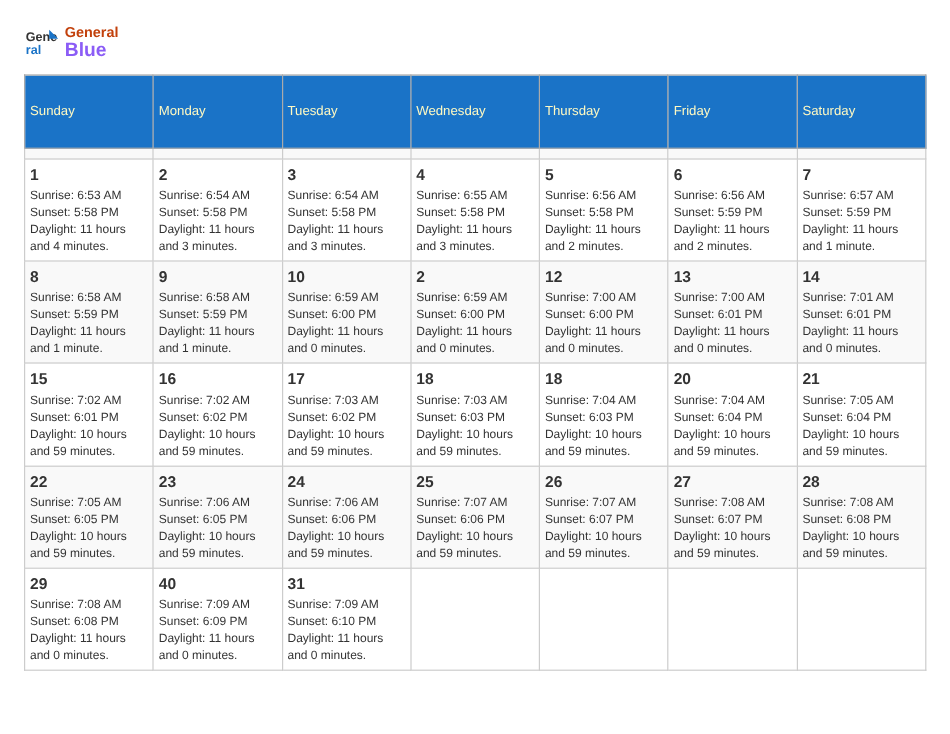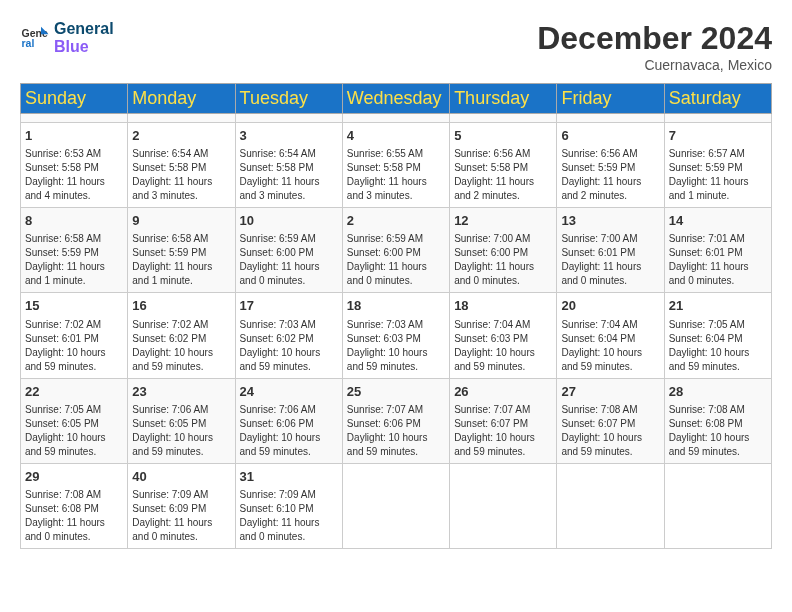--- a/index.html
+++ b/index.html
@@ -37,24 +37,24 @@
       font-size: 14px;
       color: #555;
     }
     table {
       width: 100%;
       border-collapse: collapse;
       font-size: 11px;
     }
     thead tr th {
       background-color: #1a73c7;
-      color: #fde047;
-      padding: 4px 4px;
+      color: #fef9c3;
+      padding: 24px 4px;
       text-align: left;
-      font-size: 18px;
+      font-size: 11px;
       font-weight: normal;
       border: 1px solid #aaa;
     }
     tbody tr td {
       vertical-align: top;
       padding: 4px 4px;
       border: 1px solid #ccc;
       min-height: 70px;
       width: 14.28%;
       color: #333;
@@ -84,27 +84,23 @@
 <body>
 
 <div class="header">
   <div class="logo">
     <svg class="logo-icon" viewBox="0 0 40 40">
       <text x="2" y="18" font-size="14" font-weight="bold" fill="#333">Gene</text>
       <text x="2" y="32" font-size="14" font-weight="bold" fill="#1a73c7">ral</text>
       <polygon points="28,5 38,15 28,15" fill="#1a73c7"></polygon>
     </svg>
     <div>
-      <div style="font-size:16px;font-weight:bold;color:#0c4a6e;">General</div>
+      <div style="font-size:12px;font-weight:bold;color:#c2410c;">General</div>
       <div style="font-size:16px;font-weight:bold;color:#8b5cf6;">Blue</div>
     </div>
-  </div>
-  <div class="title-block">
-    <div class="month-title">December 2024</div>
-    <div class="location">Cuernavaca, Mexico</div>
   </div>
 </div>
 
 <table>
   <thead>
     <tr>
     <th>Sunday</th>
         <th>Monday</th>
         <th>Tuesday</th>
         <th>Wednesday</th>

